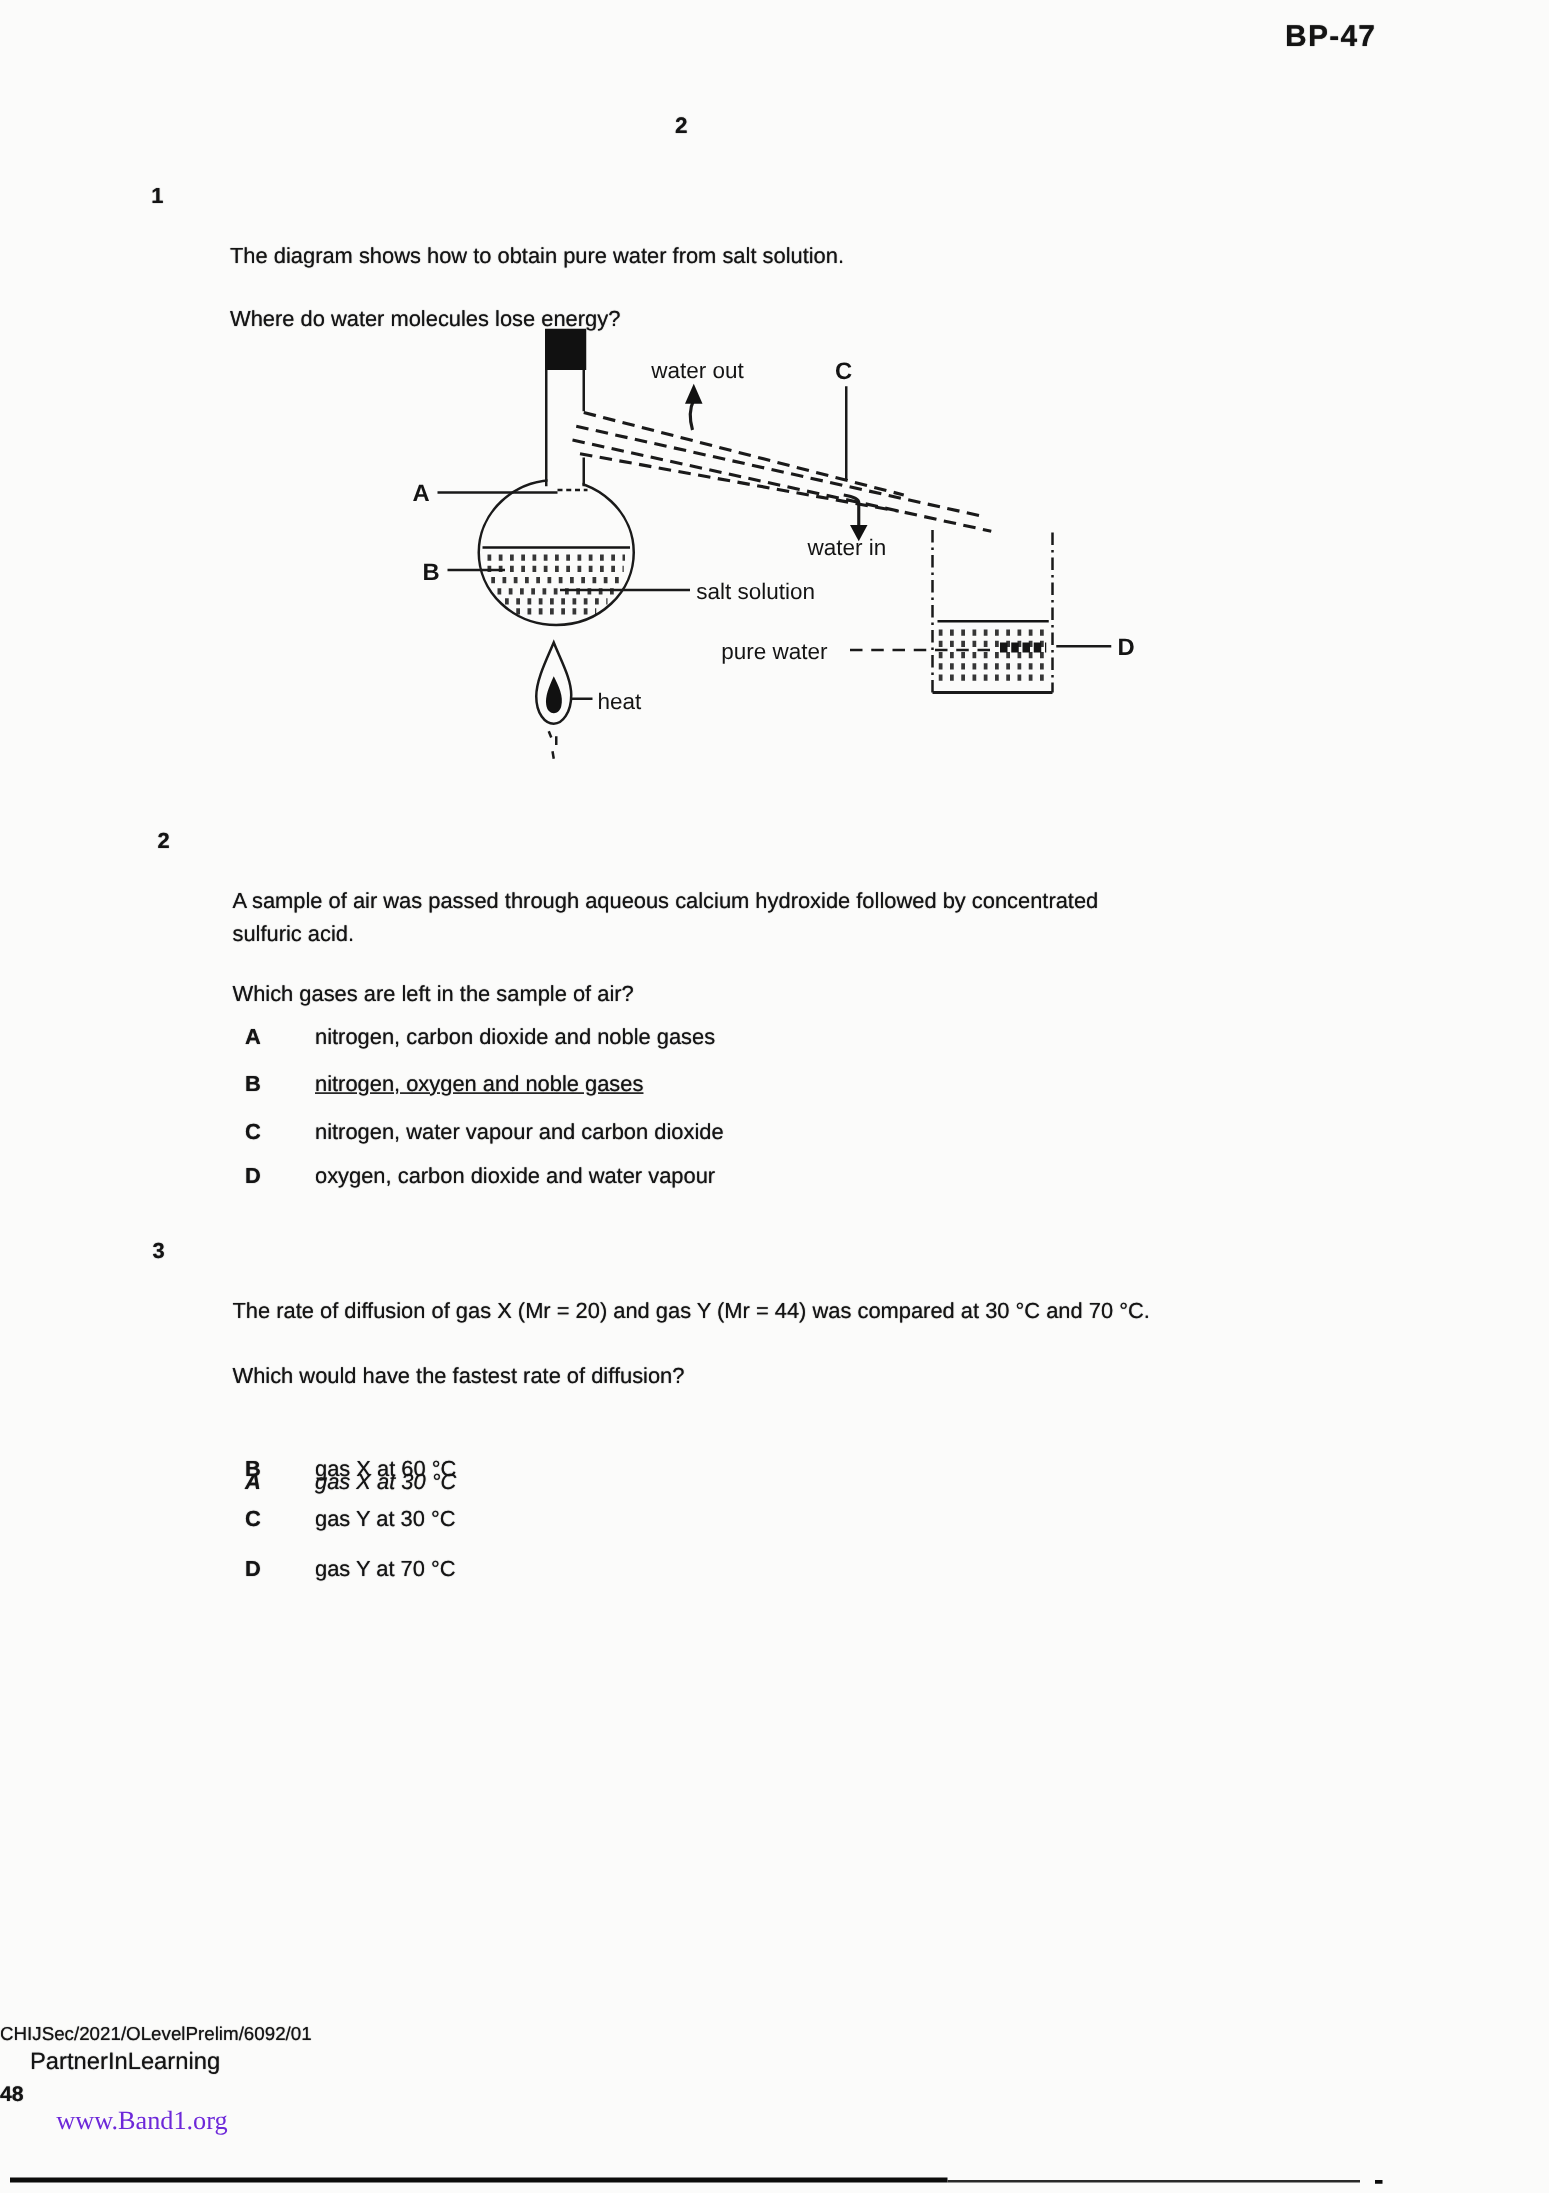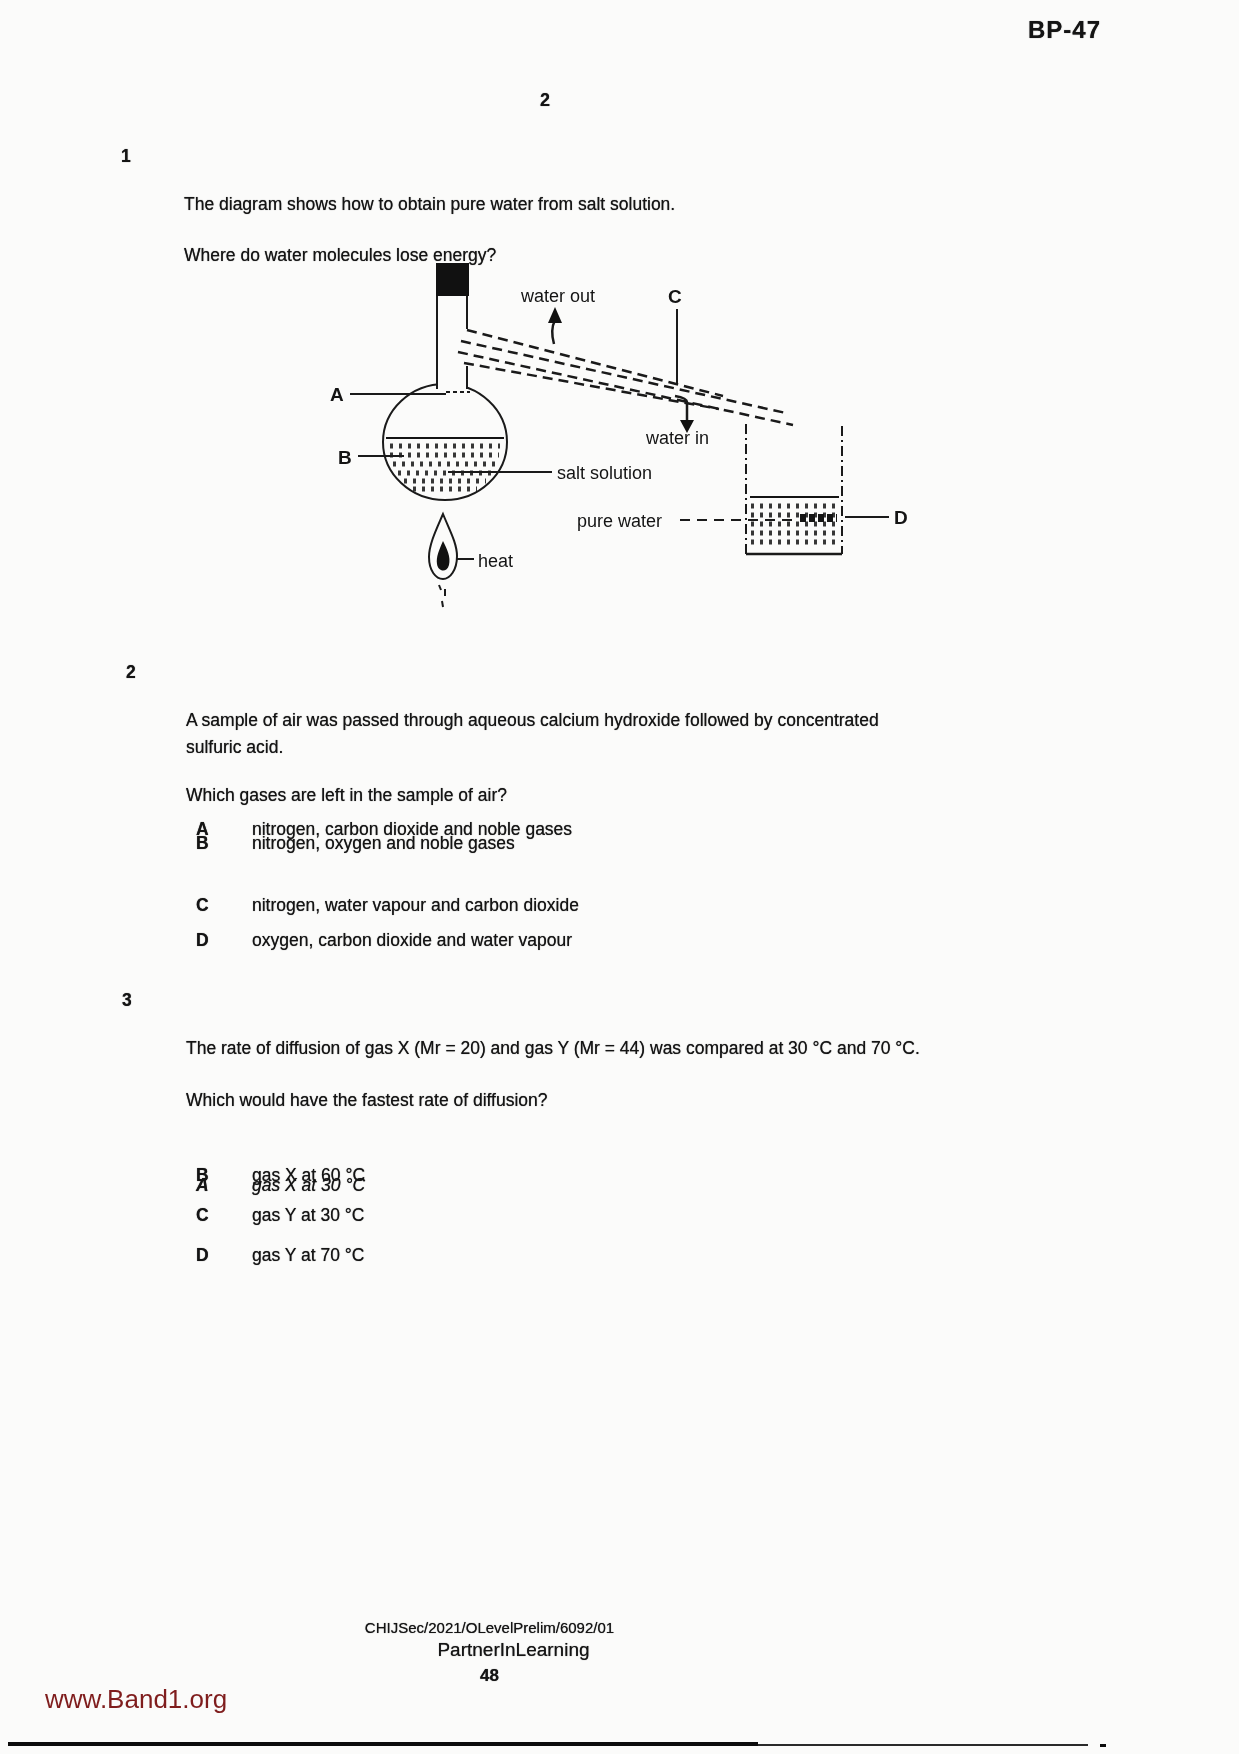--- a/index.html
+++ b/index.html
@@ -12,25 +12,25 @@
     overflow:hidden;
   }
   .abs{position:absolute;white-space:nowrap;}
   .scan{text-shadow:0 0 0.8px rgba(25,25,25,.85);}
   .qnum{font-weight:700;font-size:17.5px;}
   .qtext{font-size:17.5px;margin-top:48px;}
   .opt{position:absolute;left:196px;white-space:nowrap;font-size:17.5px;margin-top:29px;}
   .opt .letter{display:inline-block;width:56px;font-weight:700;}
   .hdr-code{font-size:24px;font-weight:700;letter-spacing:1px;}
   .pgnum{font-size:18px;font-weight:700;}
-  .footer-line{position:absolute;left:0;width:979px;text-align:center;white-space:nowrap;}
+  .footer-line{position:absolute;left:0;width:979px;white-space:nowrap;}
   .f1{font-size:15px;}
   .f2{font-size:19px;margin-left:24px;}
   .f3{font-size:17px;font-weight:700;}
-  .watermark{font-family:Liberation Sans, sans-serif;font-size:26px;color:#7f1d1d;}
+  .watermark{font-family:Liberation Serif, serif;font-size:21px;color:#6d28d9;}
   .rule{position:absolute;background:#0c0c0c;}
   svg text{font-family:"Liberation Sans","DejaVu Sans",sans-serif;fill:#141414;}
   svg .lbl{font-size:18px;}
   svg .big{font-size:19px;font-weight:700;}
 </style>
 </head>
 <body>
 
 <div class="abs scan hdr-code" style="left:1028px;top:16px;">BP-47</div>
 <div class="abs scan pgnum" style="left:540px;top:90px;">2</div>
@@ -136,21 +136,21 @@
 </svg>
 
 <div>
   <div class="abs scan qnum" style="left:126px;top:662px;">2</div>
   <div class="abs scan qtext" style="left:186px;top:662px;">A sample of air was passed through aqueous calcium hydroxide followed by concentrated</div>
   <div class="abs scan qtext" style="left:186px;top:689px;">sulfuric acid.</div>
   <div class="abs scan qtext" style="left:186px;top:737px;">Which gases are left in the sample of air?</div>
   <div class="opt scan" style="top:790px;">
     <span class="letter">A</span><span>nitrogen, carbon dioxide and noble gases</span>
   </div>
-  <div class="opt scan" style="top:804px;">
+  <div class="opt scan" style="top:828px;text-decoration:underline;">
     <span class="letter">B</span><span>nitrogen, oxygen and noble gases</span>
   </div>
   <div class="opt scan" style="top:866px;">
     <span class="letter">C</span><span>nitrogen, water vapour and carbon dioxide</span>
   </div>
   <div class="opt scan" style="top:901px;">
     <span class="letter">D</span><span>oxygen, carbon dioxide and water vapour</span>
   </div>
 </div>
 

